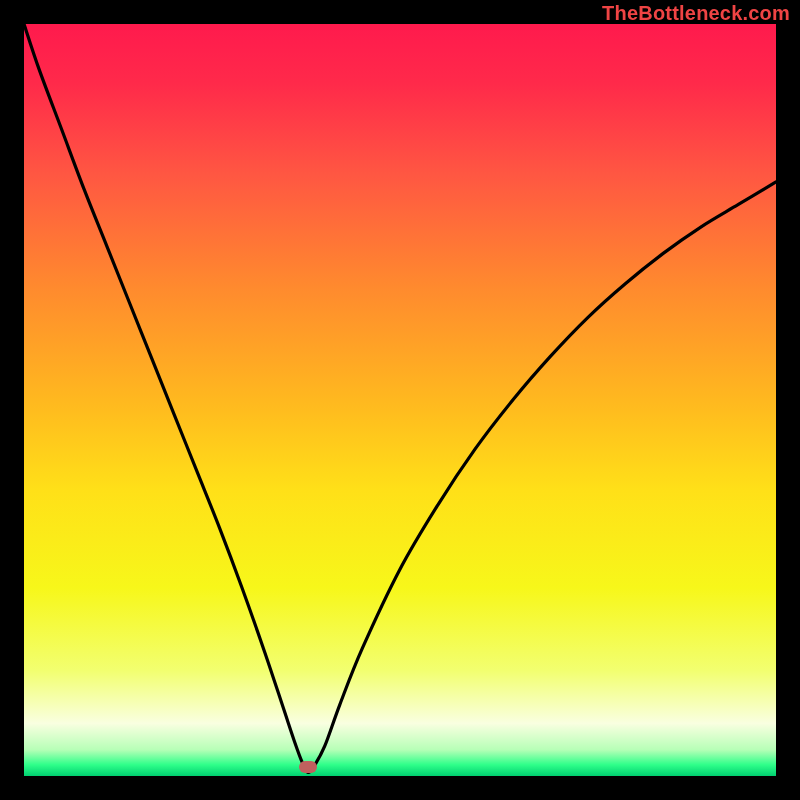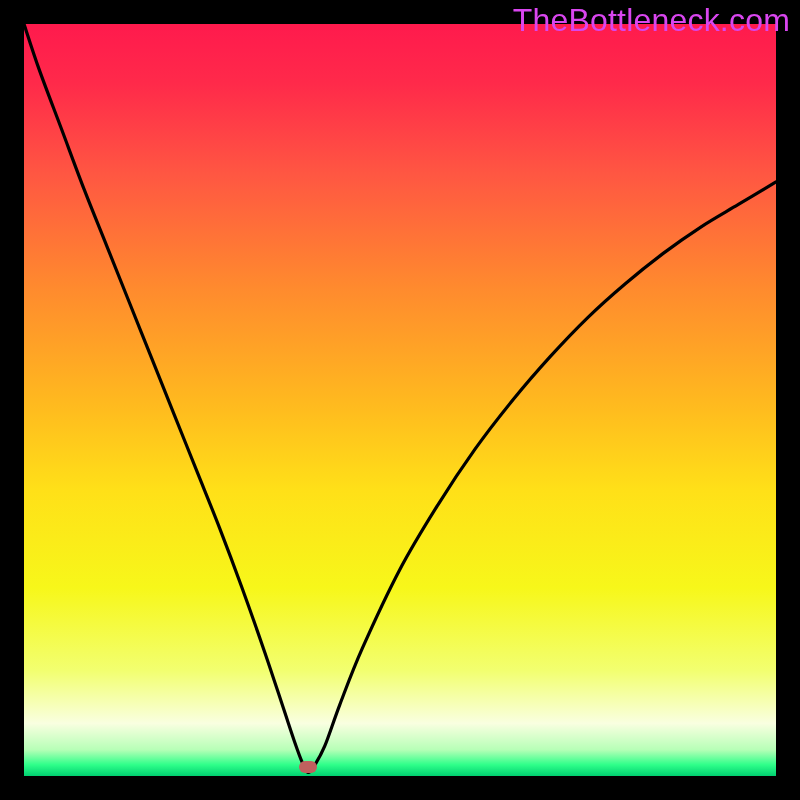--- a/index.html
+++ b/index.html
@@ -23,23 +23,23 @@
     position: absolute;
     left: 0;
     top: 0;
     width: 752px;
     height: 752px;
   }
   .watermark {
     position: absolute;
     top: 2px;
     right: 10px;
-    color: #d946ef;
-    font-size: 32px;
-    font-weight: 400;
+    color: #ef4444;
+    font-size: 20px;
+    font-weight: 700;
     letter-spacing: 0.2px;
     z-index: 50;
   }
   .curve-svg {
     position: absolute;
     left: 0;
     top: 0;
     width: 752px;
     height: 752px;
     z-index: 10;

